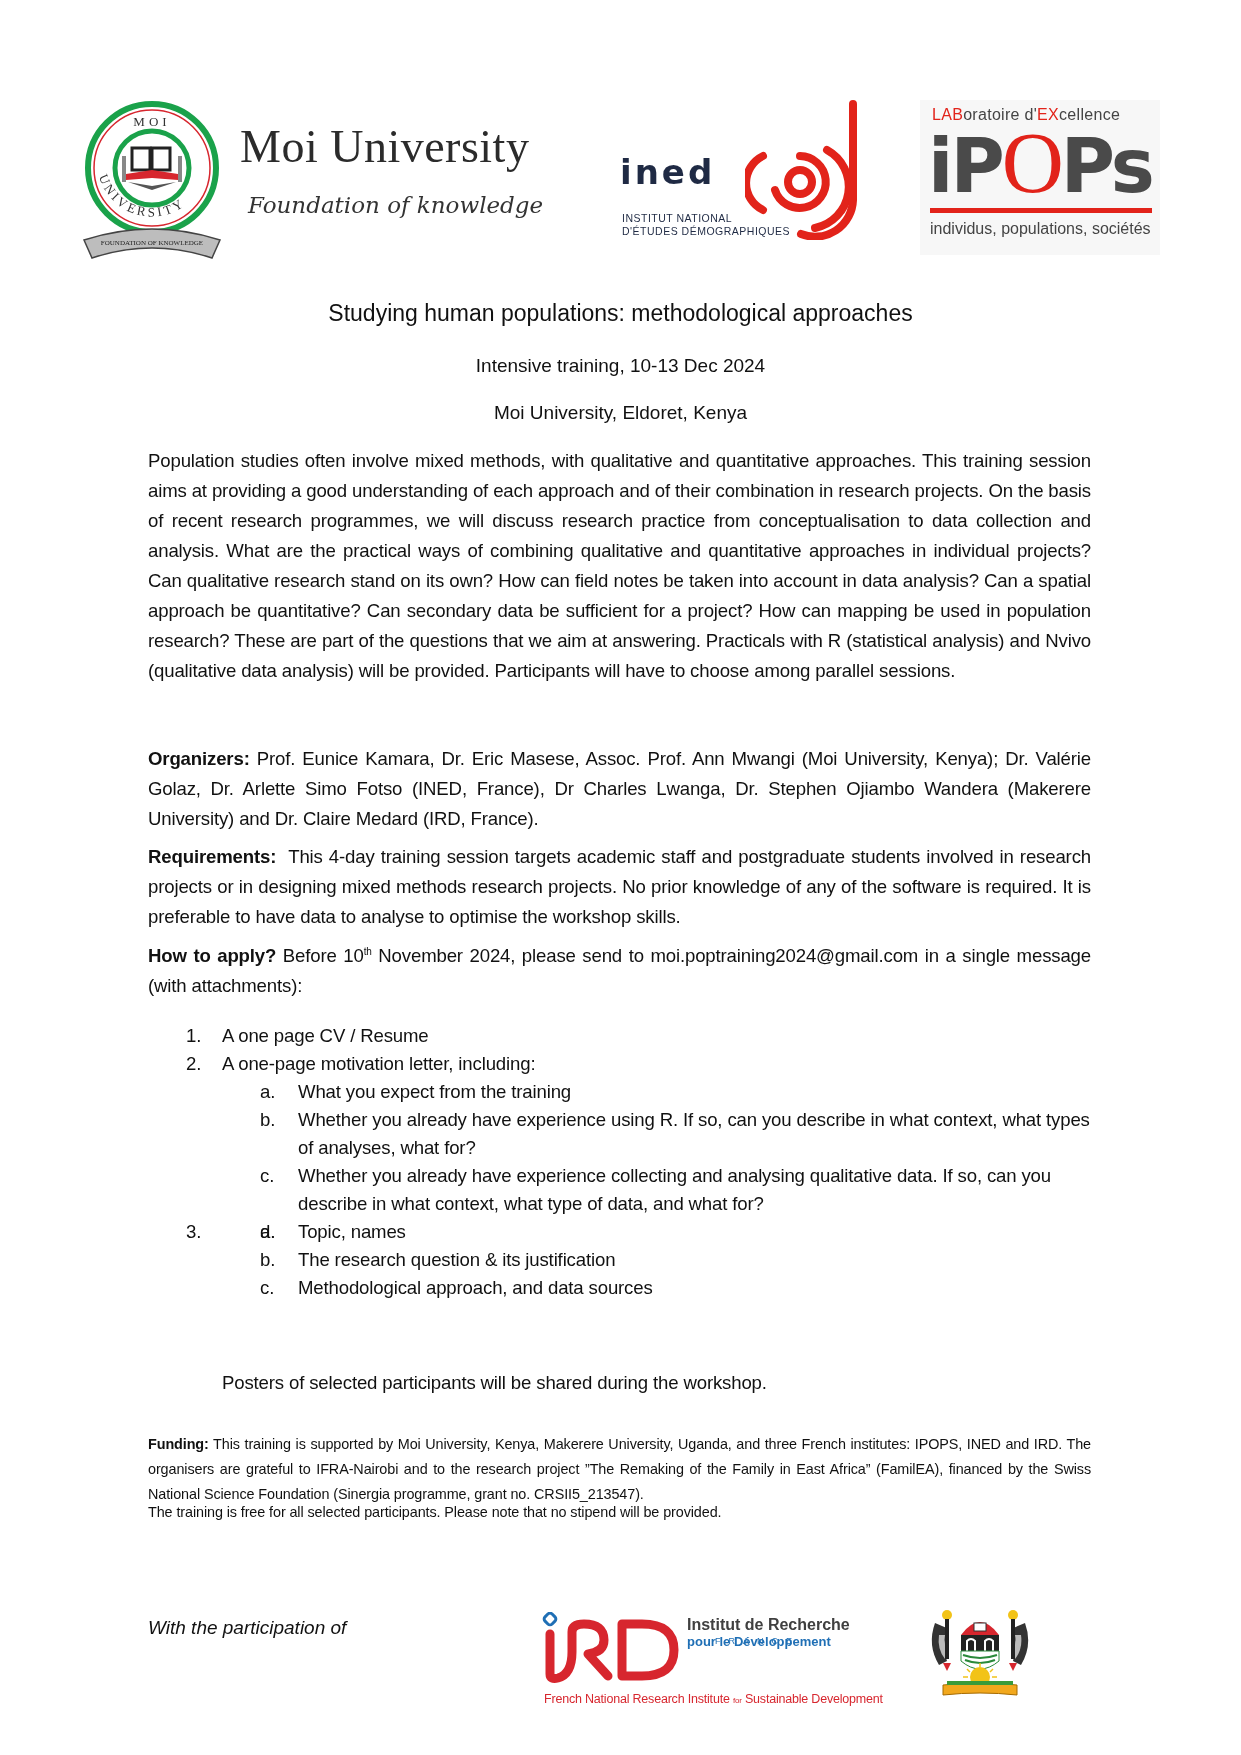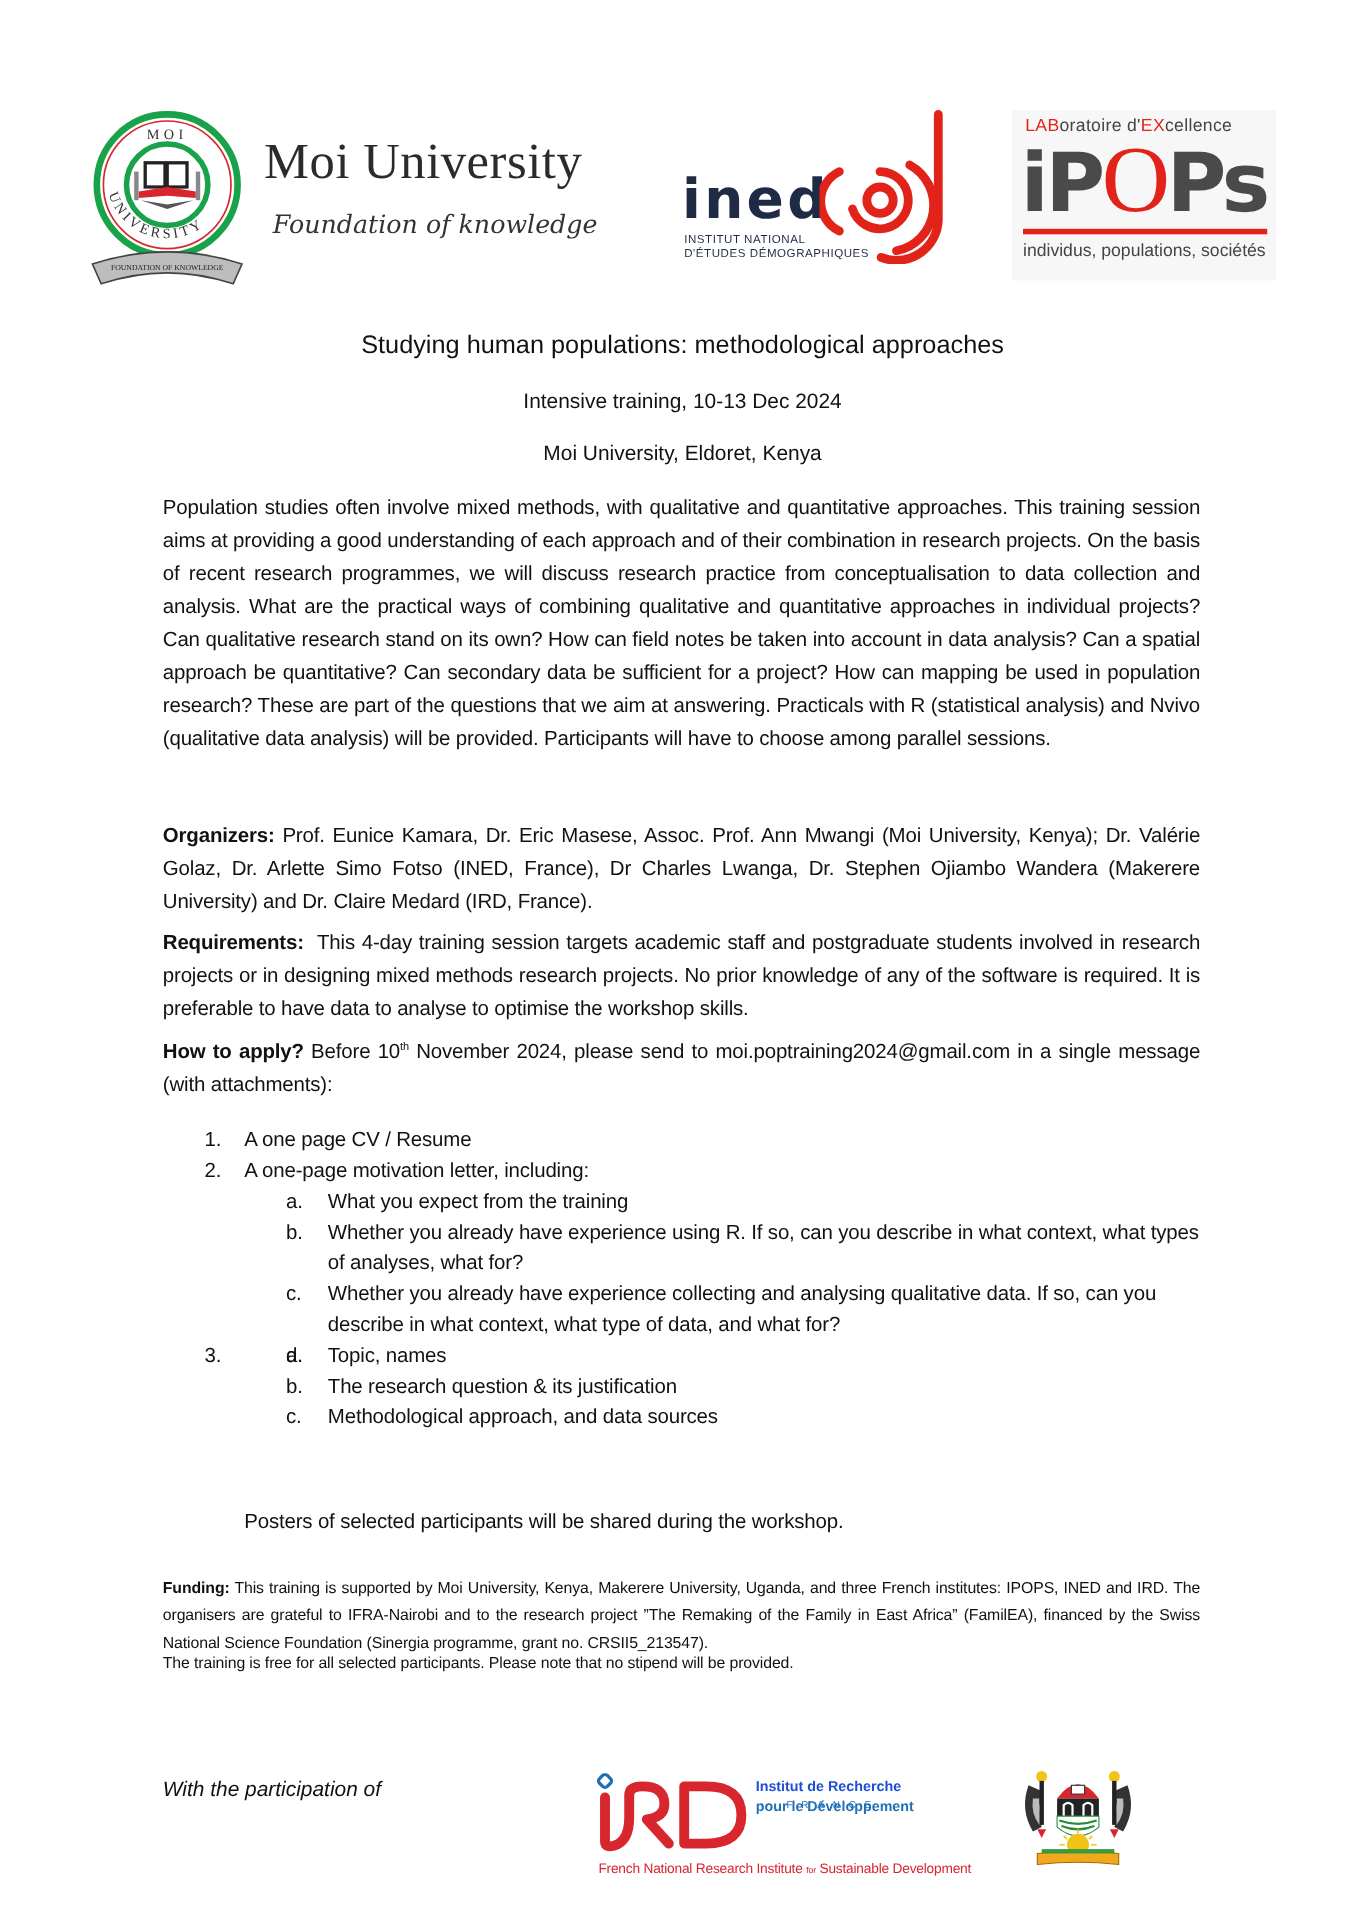--- a/index.html
+++ b/index.html
@@ -9,21 +9,21 @@
   
   .logo-moi { position: absolute; left: 80px; top: 100px; width: 480px; height: 165px; }
   .moi-seal { position: absolute; left: 0; top: 0; width: 150px; height: 165px; }
   .moi-name { position: absolute; left: 160px; top: 20px; font-family: "Liberation Serif", serif;
               font-size: 46px; color: #2b2b2b; letter-spacing: 0.5px; white-space: nowrap; }
   .moi-tag { position: absolute; left: 168px; top: 92px; font-family: "DejaVu Serif", serif;
              font-style: italic; font-size: 23px; color: #333; white-space: nowrap; }
 
   .logo-ined { position: absolute; left: 620px; top: 100px; width: 245px; height: 145px; }
   .ined-word { position: absolute; left: 0; top: 52px; font-family: "DejaVu Sans", sans-serif;
-               font-weight: bold; font-size: 50px; color: #1f2a44; letter-spacing: 3px; }
+               font-weight: bold; font-size: 34px; color: #1f2a44; letter-spacing: 3px; }
   .ined-sub { position: absolute; left: 2px; top: 112px; font-size: 10.5px; color: #1f2a44;
               line-height: 13px; letter-spacing: 0.5px; white-space: nowrap; }
   .ined-mark { position: absolute; left: 125px; top: 0; width: 120px; height: 140px; }
 
   .logo-ipops { position: absolute; left: 920px; top: 100px; width: 240px; height: 155px; background: #f7f7f7; }
   .ipops-lab { position: absolute; left: 12px; top: 6px; font-size: 16px; color: #444; white-space: nowrap; letter-spacing: 0.3px; }
   .ipops-lab .r { color: #e2231a; }
   .ipops-word { position: absolute; left: 8px; top: 22px; font-family: "DejaVu Sans", sans-serif; font-weight: bold;
                 font-size: 74px; color: #4a4a4a; letter-spacing: -3px; white-space: nowrap; line-height: 82px; }
   .ipops-word .o { font-family: "Liberation Serif", serif; font-weight: normal; color: #e2231a; font-size: 86px; }
@@ -56,21 +56,21 @@
   .posters { position: absolute; left: 222px; top: 1372px; font-size: 18.6px; color: #111; letter-spacing: -0.15px; }
 
   .small { position: absolute; left: 148px; width: 943px; font-size: 14.4px; line-height: 25px; text-align: justify; color: #111; letter-spacing: -0.1px; }
   .funding { top: 1432px; }
   .free { top: 1500px; }
 
   
   .participation { position: absolute; left: 148px; top: 1617px; font-size: 19px; font-style: italic; color: #111; }
   .logo-ird { position: absolute; left: 542px; top: 1612px; width: 350px; height: 110px; }
   .ird-mark { position: absolute; left: 0; top: 0; width: 140px; height: 72px; }
-  .ird-l1 { position: absolute; left: 145px; top: 4px; font-size: 13px; font-weight: bold; color: #1d4ed8; white-space: nowrap; }
+  .ird-l1 { position: absolute; left: 145px; top: 4px; font-size: 16px; font-weight: bold; color: #404040; white-space: nowrap; }
   .ird-l2 { position: absolute; left: 145px; top: 22px; font-size: 13px; font-weight: bold; color: #1f6fb5; white-space: nowrap; text-align: right; }
   .ird-l3 { position: absolute; left: 145px; top: 24px; font-size: 9px; color: #1f6fb5; letter-spacing: 8px; white-space: nowrap; margin-left: 28px; }
   .ird-en { position: absolute; left: 2px; top: 80px; font-size: 12.5px; color: #d7262e; white-space: nowrap; letter-spacing: -0.2px; }
   .ird-en .for { font-size: 8px; }
   .logo-makerere { position: absolute; left: 925px; top: 1605px; width: 110px; height: 100px; }
 </style>
 </head>
 <body>
 
 <div class="logo-moi">

